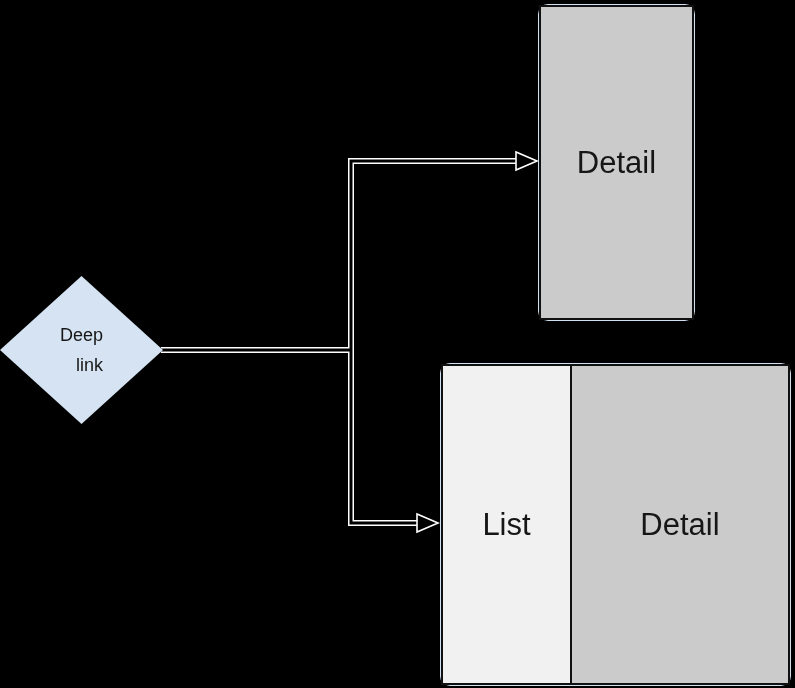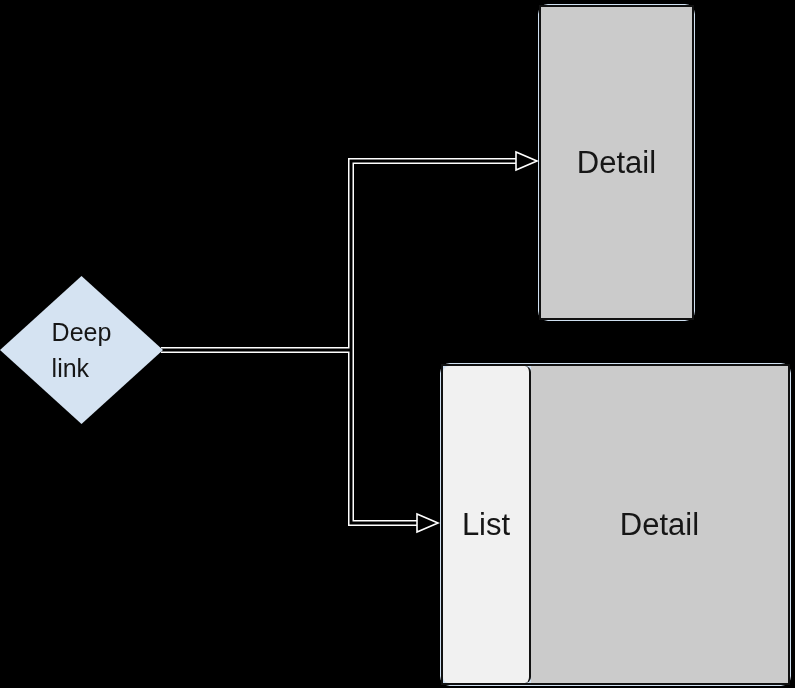--- a/index.html
+++ b/index.html
@@ -30,23 +30,23 @@
     top: 276px;
     width: 163px;
     height: 148px;
     background: #d5e3f2;
     clip-path: polygon(50% 0%, 100% 50%, 50% 100%, 0% 50%);
     display: flex;
     align-items: center;
     justify-content: center;
   }
   .diamond-label {
-    font-size: 25px;
-    line-height: 36px;
-    text-align: left;
+    font-size: 18px;
+    line-height: 30px;
+    text-align: right;
     white-space: pre-line;
   }
   
   .frame {
     position: absolute;
     background: #cfe0f1;
     border-radius: 10px;
     padding: 1px;
     box-sizing: border-box;
   }
@@ -81,24 +81,23 @@
     flex-direction: row;
   }
   .pane {
     display: flex;
     align-items: center;
     justify-content: center;
     height: 100%;
     box-sizing: border-box;
   }
   .pane-list {
-    width: 88px;
+    width: 129px;
     background: #f1f1f1;
     border-right: 2px solid #111111;
-    border-radius: 6px;
   }
   .pane-detail {
     flex: 1;
     background: #cbcbcb;
   }
   .panel-label {
     font-size: 31px;
   }
 </style>
 </head>

